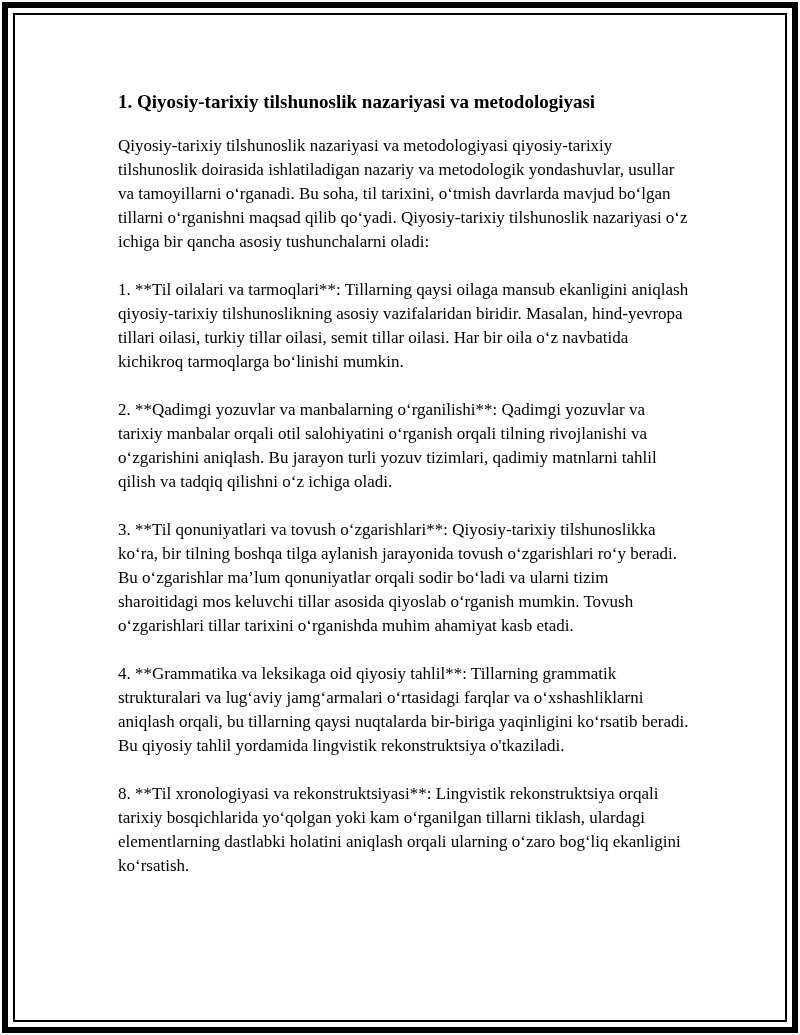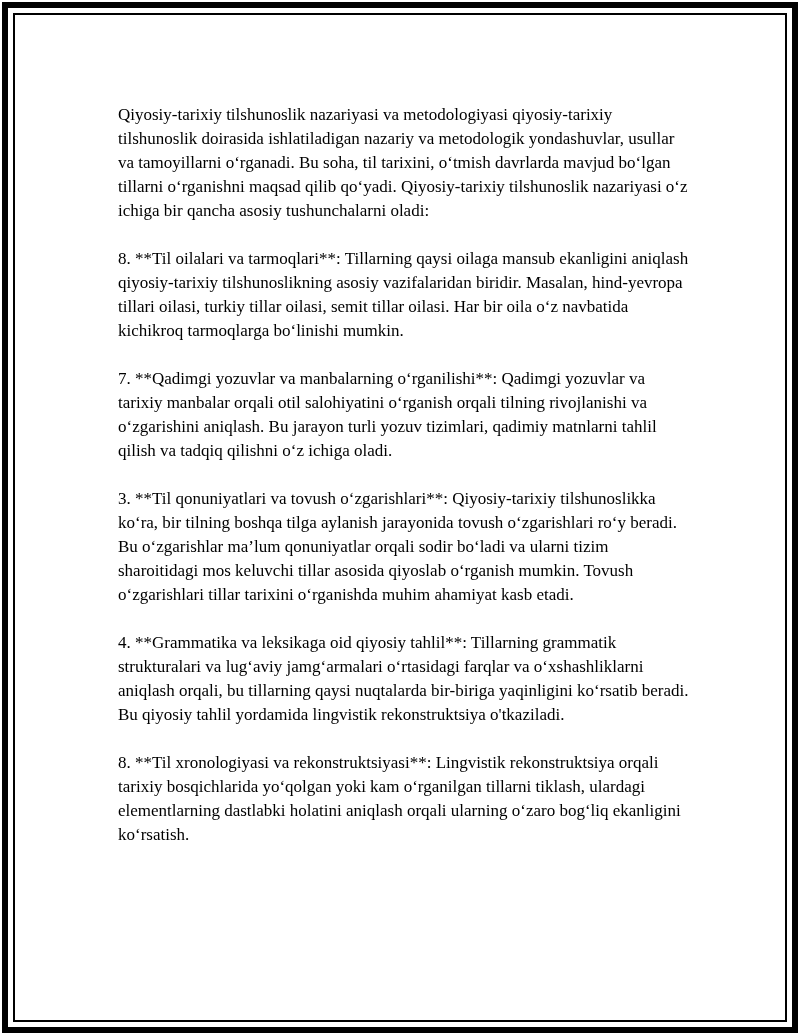--- a/index.html
+++ b/index.html
@@ -49,20 +49,21 @@
     font-weight: normal;
   }
 </style>
 </head>
 <body>
 
 <div class="page">
   <div class="frame-outer"></div>
   <div class="frame-inner"></div>
   <div class="content">
+    <h1>1. Qiyosiy-tarixiy tilshunoslik nazariyasi va metodologiyasi</h1>
     <p>Qiyosiy-tarixiy tilshunoslik nazariyasi va metodologiyasi qiyosiy-tarixiy tilshunoslik doirasida ishlatiladigan nazariy va metodologik yondashuvlar, usullar va tamoyillarni oʻrganadi. Bu soha, til tarixini, oʻtmish davrlarda mavjud boʻlgan tillarni oʻrganishni maqsad qilib qoʻyadi. Qiyosiy-tarixiy tilshunoslik nazariyasi oʻz ichiga bir qancha asosiy tushunchalarni oladi:</p>
-    <p>8. **Til oilalari va tarmoqlari**: Tillarning qaysi oilaga mansub ekanligini aniqlash qiyosiy-tarixiy tilshunoslikning asosiy vazifalaridan biridir. Masalan, hind-yevropa tillari oilasi, turkiy tillar oilasi, semit tillar oilasi. Har bir oila oʻz navbatida kichikroq tarmoqlarga boʻlinishi mumkin.</p>
-    <p>7. **Qadimgi yozuvlar va manbalarning oʻrganilishi**: Qadimgi yozuvlar va tarixiy manbalar orqali otil salohiyatini oʻrganish orqali tilning rivojlanishi va oʻzgarishini aniqlash. Bu jarayon turli yozuv tizimlari, qadimiy matnlarni tahlil qilish va tadqiq qilishni oʻz ichiga oladi.</p>
+    <p>1. **Til oilalari va tarmoqlari**: Tillarning qaysi oilaga mansub ekanligini aniqlash qiyosiy-tarixiy tilshunoslikning asosiy vazifalaridan biridir. Masalan, hind-yevropa tillari oilasi, turkiy tillar oilasi, semit tillar oilasi. Har bir oila oʻz navbatida kichikroq tarmoqlarga boʻlinishi mumkin.</p>
+    <p>2. **Qadimgi yozuvlar va manbalarning oʻrganilishi**: Qadimgi yozuvlar va tarixiy manbalar orqali otil salohiyatini oʻrganish orqali tilning rivojlanishi va oʻzgarishini aniqlash. Bu jarayon turli yozuv tizimlari, qadimiy matnlarni tahlil qilish va tadqiq qilishni oʻz ichiga oladi.</p>
     <p>3. **Til qonuniyatlari va tovush oʻzgarishlari**: Qiyosiy-tarixiy tilshunoslikka koʻra, bir tilning boshqa tilga aylanish jarayonida tovush oʻzgarishlari roʻy beradi. Bu oʻzgarishlar maʼlum qonuniyatlar orqali sodir boʻladi va ularni tizim sharoitidagi mos keluvchi tillar asosida qiyoslab oʻrganish mumkin. Tovush oʻzgarishlari tillar tarixini oʻrganishda muhim ahamiyat kasb etadi.</p>
     <p>4. **Grammatika va leksikaga oid qiyosiy tahlil**: Tillarning grammatik strukturalari va lugʻaviy jamgʻarmalari oʻrtasidagi farqlar va oʻxshashliklarni aniqlash orqali, bu tillarning qaysi nuqtalarda bir-biriga yaqinligini koʻrsatib beradi. Bu qiyosiy tahlil yordamida lingvistik rekonstruktsiya o'tkaziladi.</p>
     <p>8. **Til xronologiyasi va rekonstruktsiyasi**: Lingvistik rekonstruktsiya orqali tarixiy bosqichlarida yoʻqolgan yoki kam oʻrganilgan tillarni tiklash, ulardagi elementlarning dastlabki holatini aniqlash orqali ularning oʻzaro bogʻliq ekanligini koʻrsatish.</p>
   </div>
 </div>
 
 </body></html>

